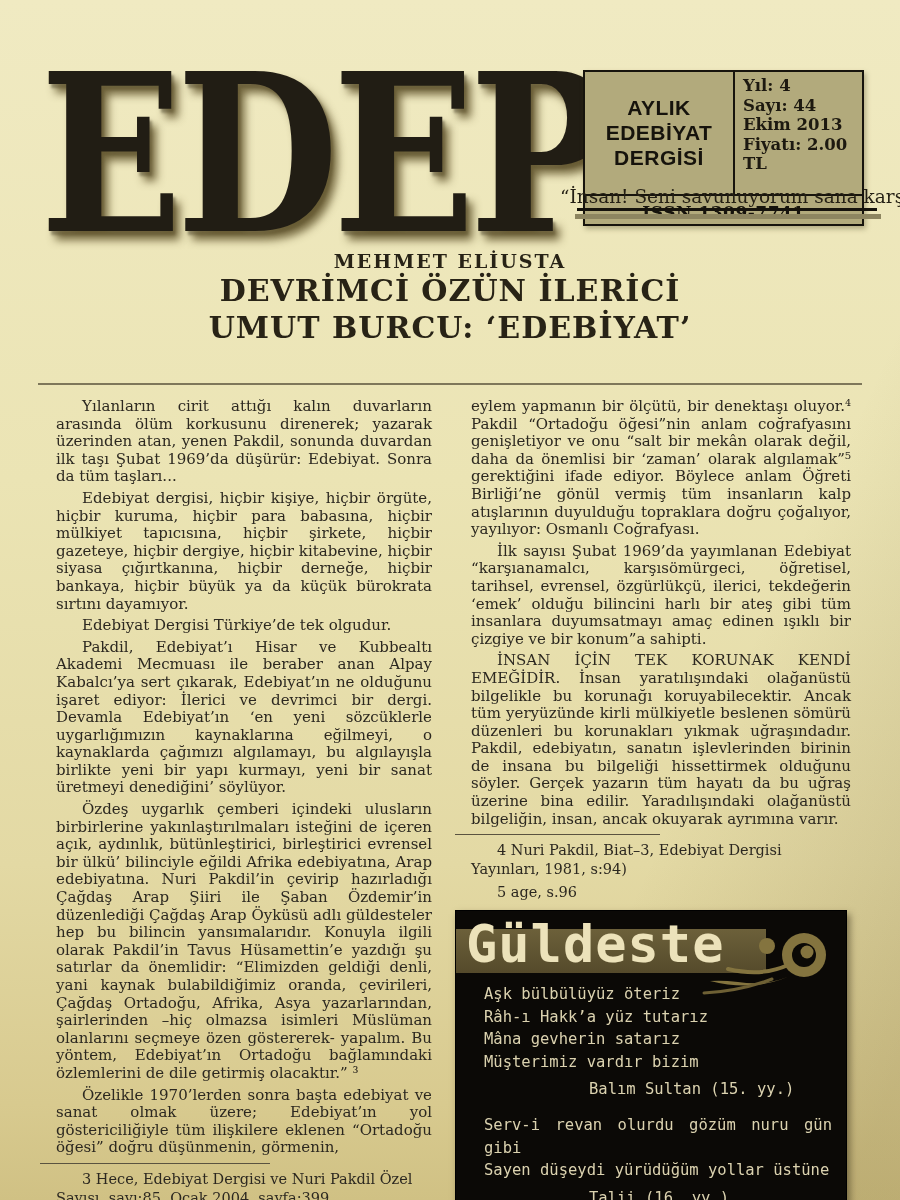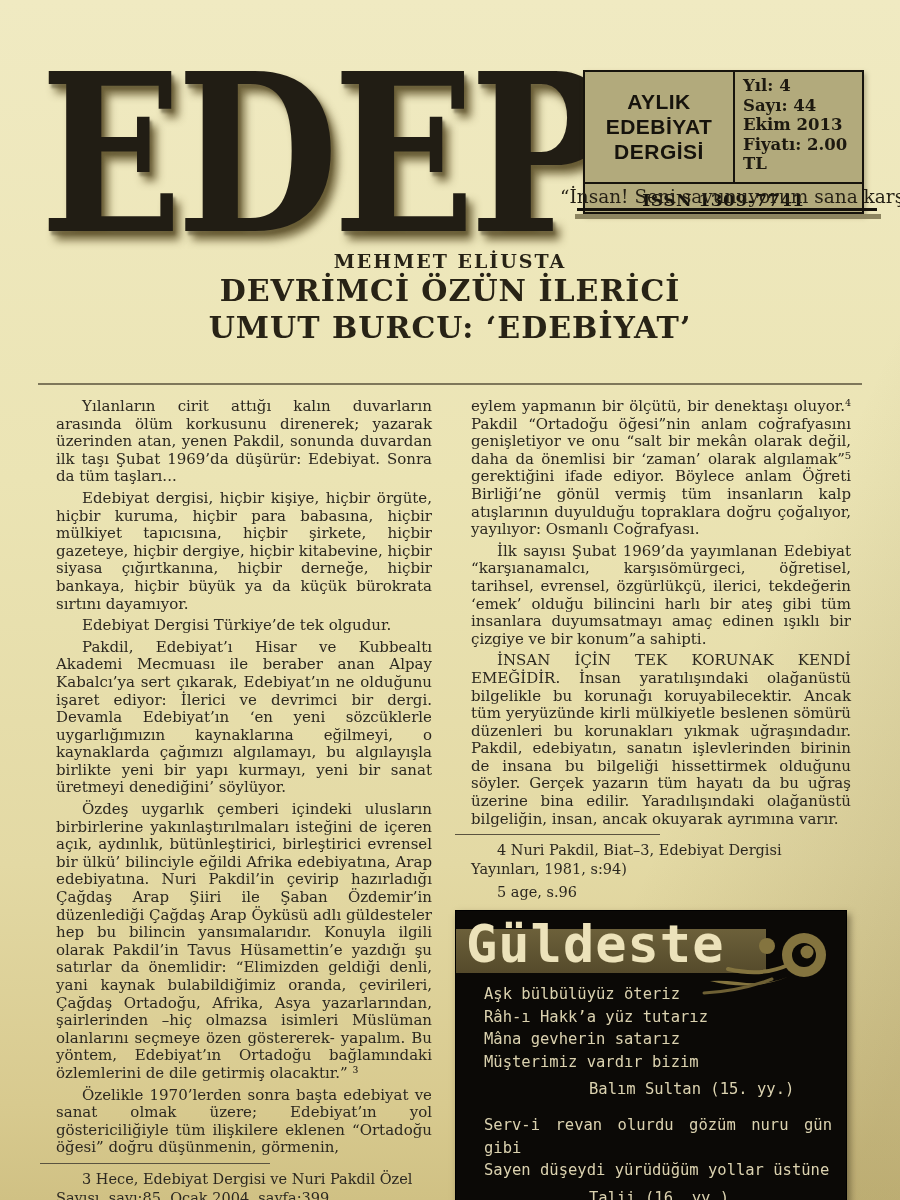--- a/index.html
+++ b/index.html
@@ -32,21 +32,21 @@
     box-shadow:2px 3px 5px rgba(70,60,30,.35);
   }
   .ib-left{
     border-right:2px solid #17140d;
     display:flex; flex-direction:column; justify-content:center; align-items:center;
     font-family:"Liberation Sans", sans-serif; font-weight:bold;
     font-size:21px; line-height:25px; color:#16130c;
     padding:5px 12px; letter-spacing:.5px;
   }
   .ib-right{
-    padding:4px 0 8px 8px;
+    padding:4px 0 20px 8px;
     font-size:16.5px; line-height:19.5px; font-weight:bold; color:#1d1910;
   }
   .ib-issn{
     grid-column:1 / 3; border-top:2px solid #17140d;
     text-align:center; font-weight:bold; font-size:17px; padding:6px 0 2px;
     color:#16130c; letter-spacing:.5px;
   }
   .quote-row{
     position:absolute; left:560px; top:186px; width:318px;
     text-align:right; font-size:18.5px; color:#241f14; white-space:nowrap;

